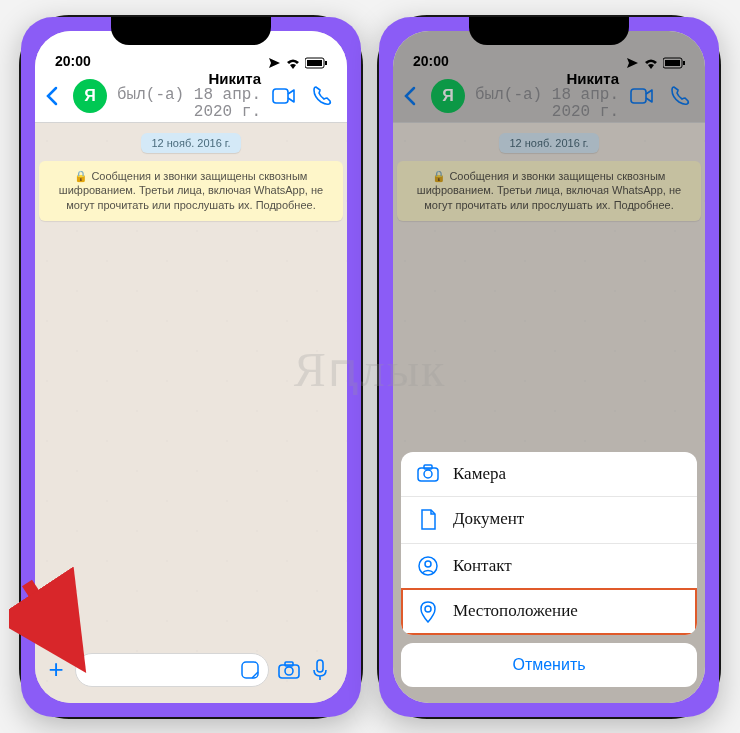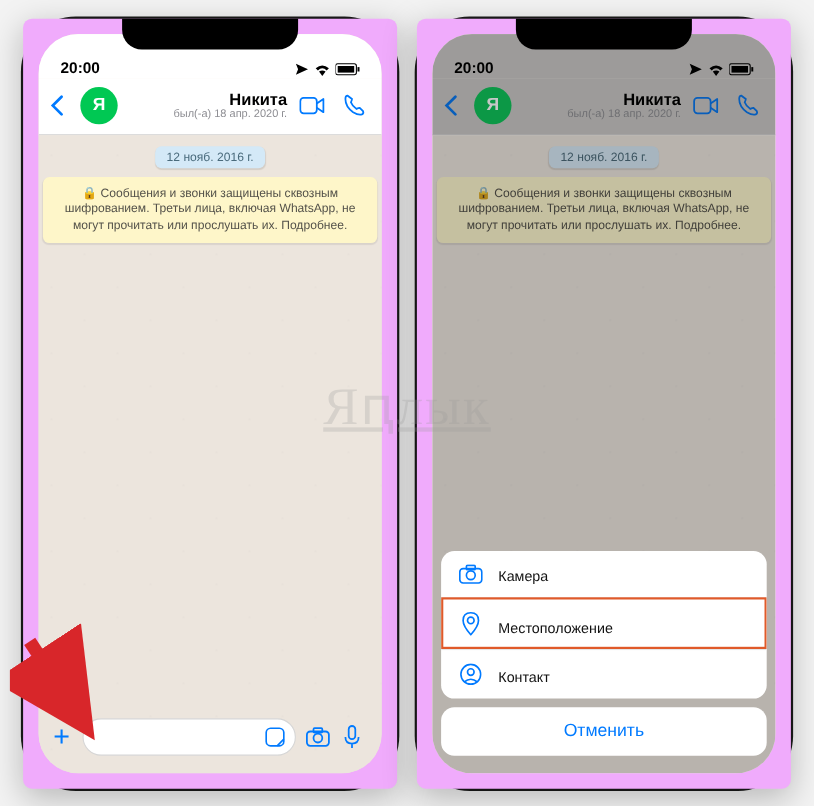--- a/index.html
+++ b/index.html
@@ -10,22 +10,22 @@
     font-family: -apple-system, "Helvetica Neue", Arial, sans-serif;
     display: flex;
     justify-content: center;
     align-items: center;
     gap: 18px;
     position: relative;
   }
   .phone {
     width: 340px;
     height: 700px;
-    background: #f0abfc;
-    border-radius: 8px;
+    background: #8b5cf6;
+    border-radius: 32px;
     padding: 14px;
     box-shadow: 0 8px 30px rgba(0,0,0,.25);
     position: relative;
   }
   .phone::before {
     content:"";
     position:absolute;
     left:-2px; top:-2px; right:-2px; bottom:-2px;
     border-radius:50px;
     background:#1a1a1a;
@@ -75,21 +75,21 @@
     width: 34px; height:34px;
     border-radius:50%;
     background:#00c853;
     color:#fff;
     display:flex; align-items:center; justify-content:center;
     font-weight:700;
     font-size:16px;
   }
   .contact-info { flex:1; line-height:1.05;text-align:right; }
   .contact-name { font-size:15px; font-weight:600; }
-  .contact-status { font-size:10px; color:#8e8e93; }
+  .contact-status { font-size:16px; color:#8e8e93;font-family:Liberation Mono, monospace; }
   .header-icon { color:#007aff; width:30px; display:flex; justify-content:center; }
   .chat-body {
     position:absolute;
     top:92px; left:0; right:0; bottom:0;
     background:#ece5dd;
     background-image:
       radial-gradient(circle at 20% 30%, rgba(0,0,0,.015) 1px, transparent 1px),
       radial-gradient(circle at 70% 80%, rgba(0,0,0,.015) 1px, transparent 1px);
     background-size: 60px 60px;
   }
@@ -148,26 +148,27 @@
     z-index:20;
   }
   .sheet-group {
     background:#fff;
     border-radius:12px;
     overflow:hidden;
     margin-bottom:8px;
   }
   .sheet-item {
     display:flex;
-    align-items:flex-end;
+    align-items:flex-start;
     gap:14px;
     padding:12px 16px;
     border-top:1px solid #e6e6e6;
-    font-size:13px;
+    font-size:17px;
     color:#111;
+    font-family:Liberation Serif, serif;
   }
   .sheet-item:first-child { border-top:none; }
   .sheet-item .ico { color:#007aff; width:22px; display:flex; justify-content:center; }
   .sheet-item.highlight { outline:2px solid #e05a2a; outline-offset:-2px; }
   .cancel-btn {
     background:#fff;
     border-radius:12px;
     text-align:center;
     padding:13px 16px;
     color:#007aff;
@@ -183,21 +184,20 @@
     position:absolute;
     left:50%; top:50%;
     transform:translate(-50%,-50%);
     font-size:48px;
     color:#999;
     opacity:.25;
     letter-spacing:2px;
     pointer-events:none;
     z-index:50;
     font-family: Georgia, serif;
-    text-decoration: underline;
   }
   svg { display:block; }
 </style>
 </head>
 <body>
 
 <div class="phone">
   <div class="notch"></div>
   <div class="screen">
     <div class="status-bar">
@@ -334,39 +334,48 @@
         <div class="sheet-item">
           <span class="ico">
               <svg width="22" height="18" viewBox="0 0 22 18">
                 <rect x="1" y="4" width="20" height="13" rx="3" stroke="#007aff" stroke-width="1.5" fill="none"></rect>
                 <circle cx="11" cy="10" r="4" stroke="#007aff" stroke-width="1.5" fill="none"></circle>
                 <rect x="7" y="1" width="8" height="4" rx="1" stroke="#007aff" stroke-width="1.5" fill="none"></rect>
               </svg>
             </span>
           <span>Камера</span>
         </div>
-        <div class="sheet-item highlight">
+        <div class="sheet-item">
           <span class="ico">
               <svg width="18" height="22" viewBox="0 0 18 22">
-                <path d="M9 1 Q16 1 16 8 Q16 13 9 21 Q2 13 2 8 Q2 1 9 1 Z" stroke="#007aff" stroke-width="1.5" fill="none"></path>
-                <circle cx="9" cy="8" r="3" stroke="#007aff" stroke-width="1.5" fill="none"></circle>
+                <path d="M3 1 H12 L16 5 V20 H3 Z" stroke="#007aff" stroke-width="1.5" fill="none"></path>
+                <path d="M12 1 V5 H16" stroke="#007aff" stroke-width="1.5" fill="none"></path>
               </svg>
             </span>
-          <span>Местоположение</span>
+          <span>Документ</span>
         </div>
         <div class="sheet-item">
           <span class="ico">
               <svg width="20" height="20" viewBox="0 0 20 20">
                 <circle cx="10" cy="10" r="9" stroke="#007aff" stroke-width="1.5" fill="none"></circle>
                 <circle cx="10" cy="8" r="3" stroke="#007aff" stroke-width="1.5" fill="none"></circle>
                 <path d="M4 17 Q10 12 16 17" stroke="#007aff" stroke-width="1.5" fill="none"></path>
               </svg>
             </span>
           <span>Контакт</span>
         </div>
+        <div class="sheet-item highlight">
+          <span class="ico">
+              <svg width="18" height="22" viewBox="0 0 18 22">
+                <path d="M9 1 Q16 1 16 8 Q16 13 9 21 Q2 13 2 8 Q2 1 9 1 Z" stroke="#007aff" stroke-width="1.5" fill="none"></path>
+                <circle cx="9" cy="8" r="3" stroke="#007aff" stroke-width="1.5" fill="none"></circle>
+              </svg>
+            </span>
+          <span>Местоположение</span>
+        </div>
       </div>
       <div class="cancel-btn">
         <span>Отменить</span>
       </div>
     </div>
   </div>
 </div>
 
 <div class="watermark">Яԥлык</div>
 

